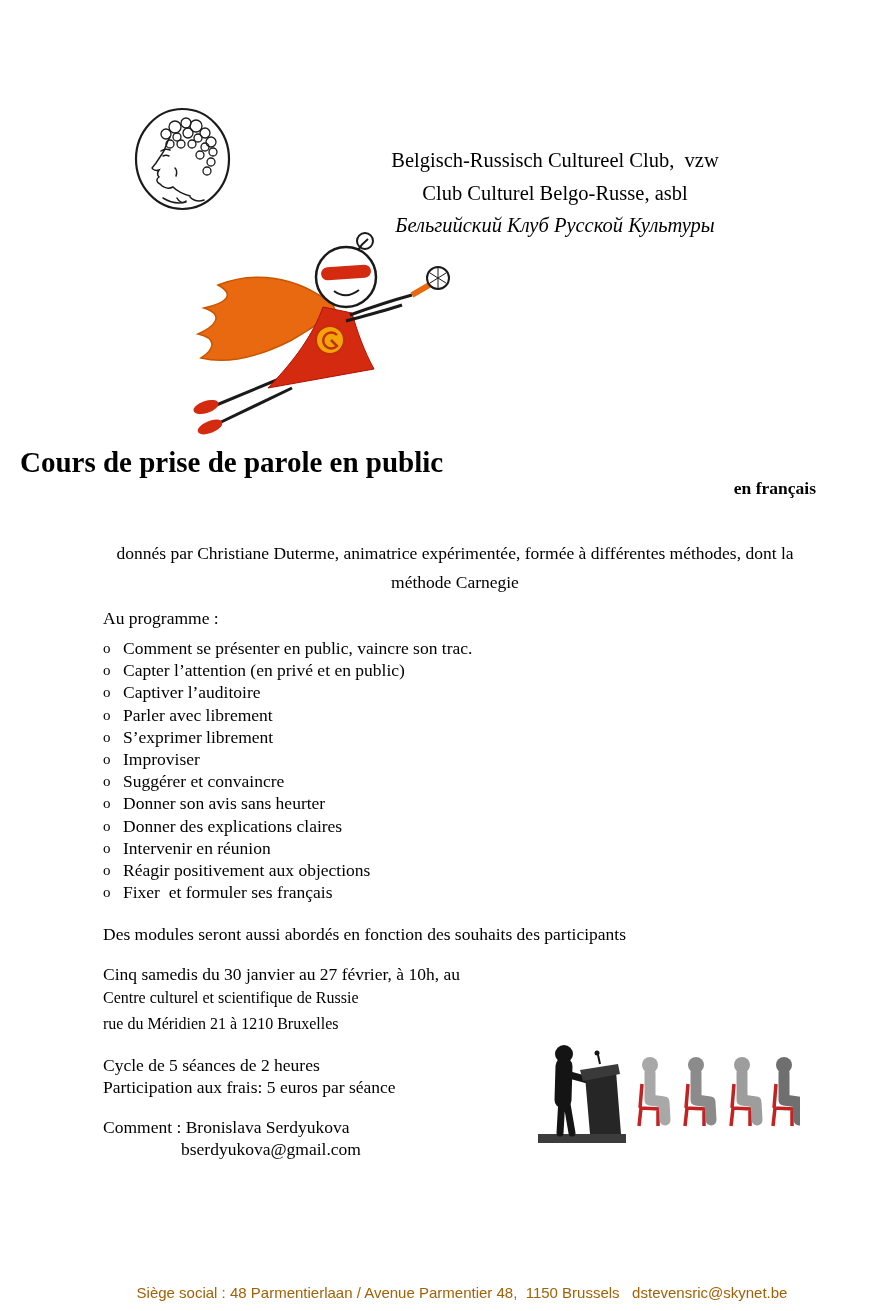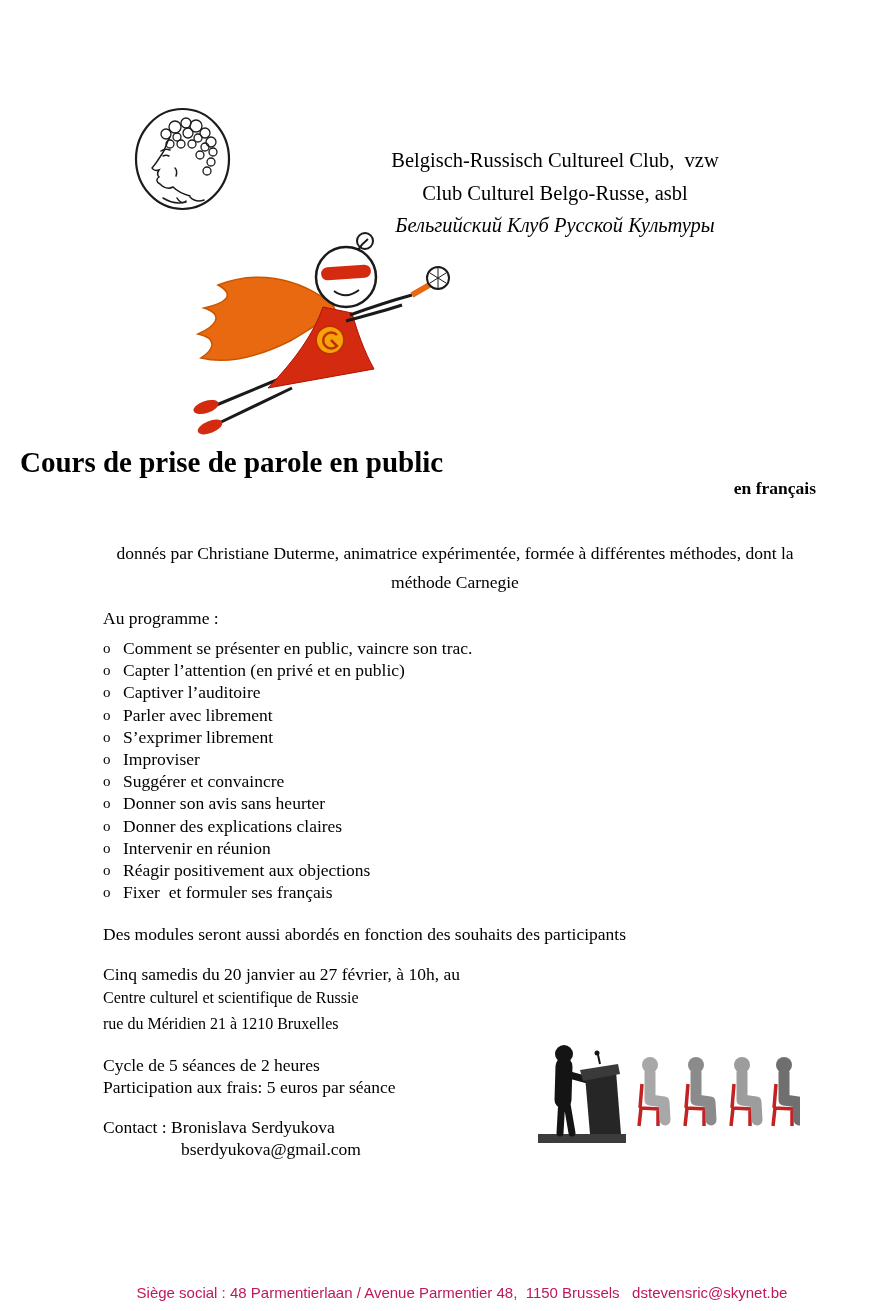--- a/index.html
+++ b/index.html
@@ -28,21 +28,21 @@
   .program-list li .item-text { white-space:pre-wrap; }
   .bullet { width:20px; flex:none; font-size:15px; }
   .modules { margin-top:20px; }
   .sched { margin-top:18px; }
   .venue-name, .venue-addr { font-weight:normal; font-size:16px; line-height:26px; }
   .details { margin-top:17px; }
   .contact { margin-top:18px; }
   .contact-email { padding-left:78px; }
   .audience { position:absolute; left:528px; top:1040px; width:272px; height:107px; }
   .footer { position:absolute; left:32px; top:1240px; width:860px; text-align:center;
-    font-family:"Liberation Sans", sans-serif; font-size:15px; color:#be185d; }
+    font-family:"Liberation Sans", sans-serif; font-size:15px; color:#a16207; }
 </style>
 </head>
 <body>
 
 <div class="page">
 
   <div class="logo">
     <svg viewBox="0 0 99 106" width="99" height="106">
       <ellipse cx="49.5" cy="53" rx="46.5" ry="50" fill="none" stroke="#1b1b1b" stroke-width="2.2"></ellipse>
       <g fill="none" stroke="#1b1b1b" stroke-width="1.3">
@@ -159,32 +159,32 @@
         </li>
       <li>
           <span class="bullet">o</span>
           <span class="item-text">Fixer  et formuler ses français</span>
         </li>
     </ul>
 
     <div class="modules">Des modules seront aussi abordés en fonction des souhaits des participants</div>
 
     <div class="sched">
-      <div>Cinq samedis du 20 janvier au 27 février, à 10h, au</div>
+      <div>Cinq samedis du 30 janvier au 27 février, à 10h, au</div>
       <div class="venue-name">Centre culturel et scientifique de Russie</div>
       <div class="venue-addr">rue du Méridien 21 à 1210 Bruxelles</div>
     </div>
 
     <div class="details">
       <div>Cycle de 5 séances de 2 heures</div>
       <div>Participation aux frais: 5 euros par séance</div>
     </div>
 
     <div class="contact">
-      <div>Contact : Bronislava Serdyukova</div>
+      <div>Comment : Bronislava Serdyukova</div>
       <div class="contact-email">bserdyukova@gmail.com</div>
     </div>
   </div>
 
   <div class="audience">
     <svg viewBox="0 0 272 107" width="272" height="107">
       <rect x="10" y="94" width="88" height="9" fill="#3c3c3c"></rect>
       <circle cx="36" cy="14" r="9" fill="#141414"></circle>
       <path d="M36,26 L35,60" stroke="#141414" stroke-width="17" stroke-linecap="round" fill="none"></path>
       <path d="M38,34 L60,40" stroke="#141414" stroke-width="7" stroke-linecap="round" fill="none"></path>

